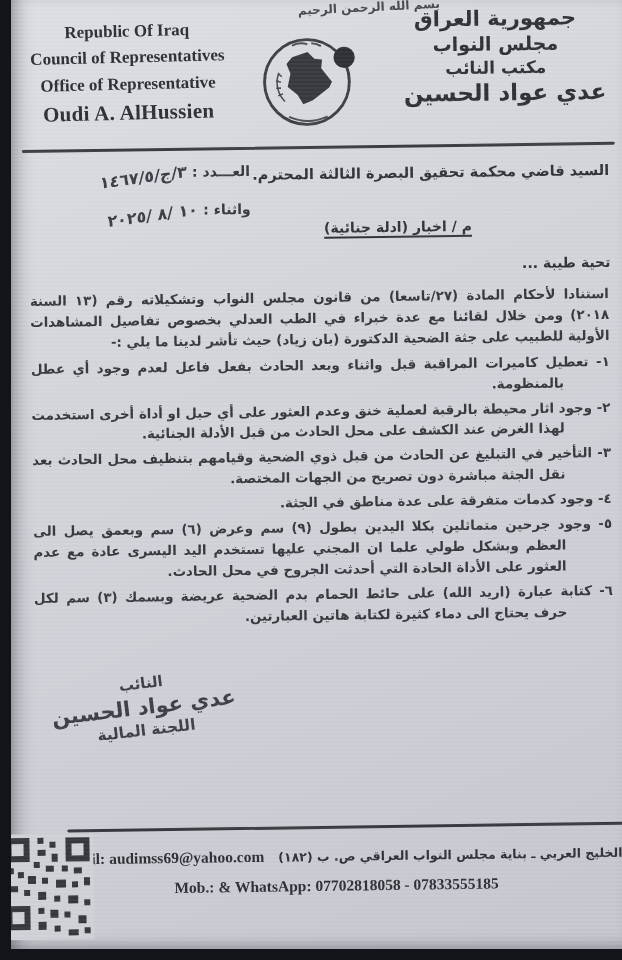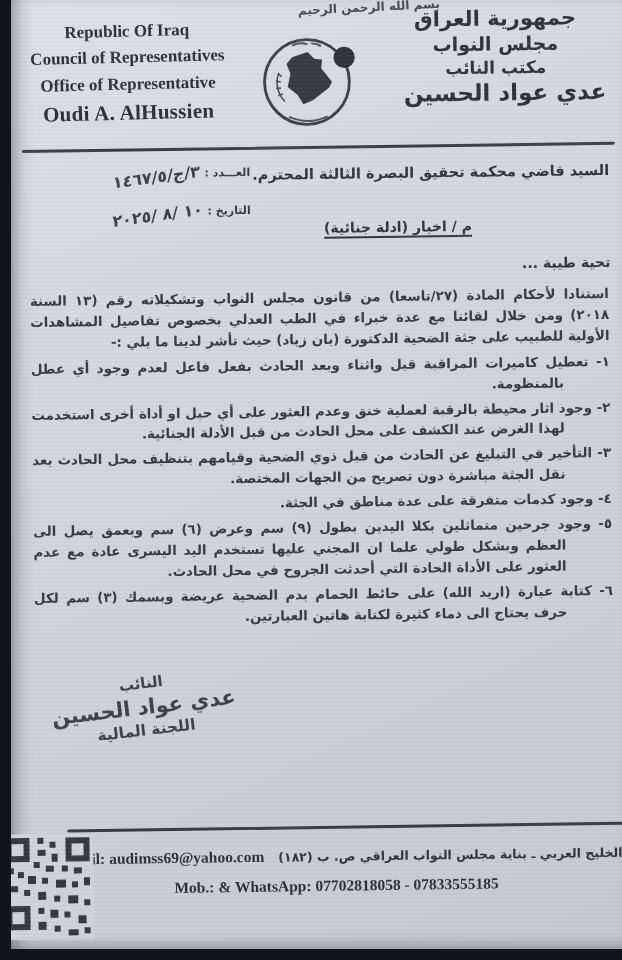--- a/index.html
+++ b/index.html
@@ -26,21 +26,21 @@
   .ar-l1{font-size:21px;line-height:1.25;}
   .ar-l2{font-size:19px;line-height:1.3;}
   .ar-l3{font-size:17px;line-height:1.3;}
   .ar-l4{font-size:23px;line-height:1.3;white-space:nowrap;margin-right:-18px;}
   .hdr-rule{position:absolute;left:16px;right:2px;top:146px;height:3px;background:#3a3b40;border-radius:2px;}
 
   
   .meta-zone{position:relative;height:136px;}
   .meta{position:absolute;left:14px;top:10px;width:230px;direction:rtl;}
   .meta-row{position:relative;height:38px;}
-  .meta-label{font-size:11px;font-weight:bold;color:#34363c;}
+  .meta-label{font-size:14px;font-weight:bold;color:#34363c;}
   .hand{unicode-bidi:bidi-override;direction:ltr;display:inline-block;font-size:16px;font-weight:bold;
         color:#3a3c44;transform:rotate(-7deg) skewX(-6deg);transform-origin:right center;margin-left:4px;letter-spacing:1px;}
   .recipient{position:absolute;right:8px;top:16px;width:400px;direction:rtl;text-align:right;
              font-size:14.5px;font-weight:bold;color:#2f3137;white-space:nowrap;}
   .subject{position:absolute;right:146px;top:70px;direction:rtl;font-size:14px;font-weight:bold;color:#2f3137;
            text-decoration:underline;text-underline-offset:4px;text-decoration-thickness:1.5px;}
   .greeting{position:absolute;right:8px;top:108px;direction:rtl;font-size:14px;font-weight:bold;color:#2f3137;}
 
   
   .body{margin:2px 10px 0 22px;direction:rtl;}
@@ -101,21 +101,21 @@
         <div class="hdr-rule"></div>
       </div>
 
       <div class="meta-zone">
         <div class="meta">
           <div class="meta-row">
             <span class="meta-label">العـــدد :</span>
             <span class="hand">١٤٦٧/٥/ج/٣</span>
           </div>
           <div class="meta-row">
-            <span class="meta-label">التاريخ :</span>
+            <span class="meta-label">واثناء :</span>
             <span class="hand">٢٠٢٥/ ٨/ ١٠</span>
           </div>
         </div>
         <div class="recipient">السيد قاضي محكمة تحقيق البصرة الثالثة المحترم.</div>
         <div class="subject">م / اخبار (ادلة جنائية)</div>
         <div class="greeting">تحية طيبة ...</div>
       </div>
 
       <div class="body">
         <p>استنادا لأحكام المادة (٢٧/تاسعا) من قانون مجلس النواب وتشكيلاته رقم (١٣ السنة ٢٠١٨) ومن خلال لقائنا مع عدة خبراء في الطب العدلي بخصوص تفاصيل المشاهدات الأولية للطبيب على جثة الضحية الدكتورة (بان زياد) حيث تأشر لدينا ما يلي :-</p>

